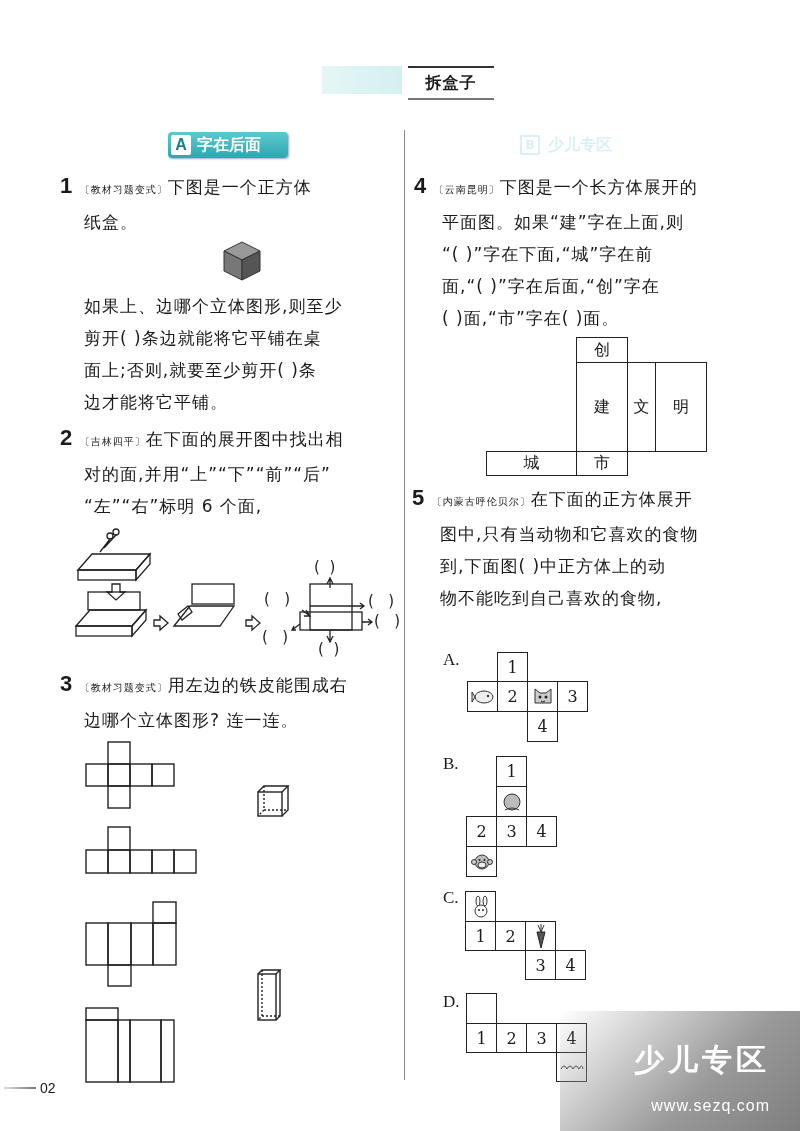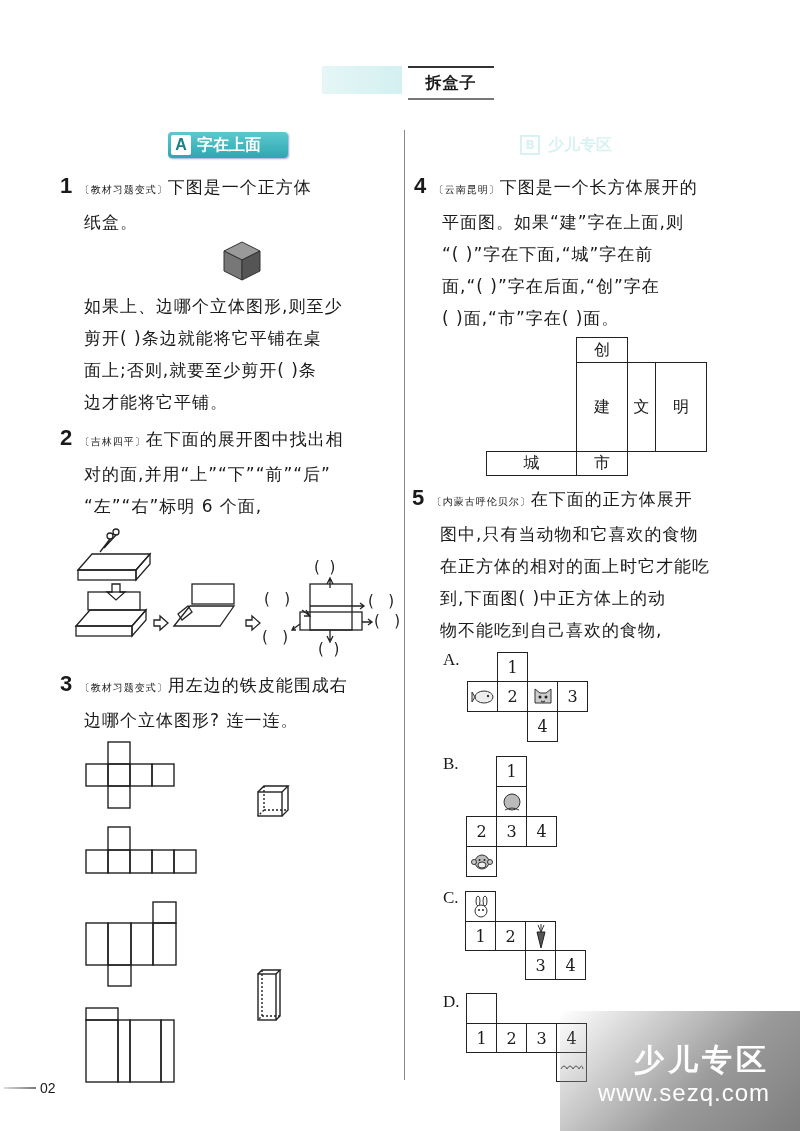--- a/index.html
+++ b/index.html
@@ -18,36 +18,36 @@
                display: flex; align-items: center; }
   .section-b .letter { border: 2px solid #d8f1f2; width: 16px; height: 16px; margin-right: 8px; display:flex; align-items:center; justify-content:center; font-size: 12px; }
   .qnum { font-family: "Liberation Sans", sans-serif; font-weight: bold; font-size: 22px; }
   .tag { font-size: 10px; letter-spacing: 1px; }
   .line { font-size: 17px; line-height: 32px; white-space: nowrap; letter-spacing: 1px; }
   .grid-cell { position: absolute; border: 1.5px solid #222; box-sizing: border-box; display:flex; align-items:center; justify-content:center;
                font-family: "DejaVu Serif", serif; font-size: 16px; background: #fff; }
   .opt-label { font-family: "Liberation Serif", serif; font-size: 17px; }
   .watermark { right: 0; bottom: 0; width: 240px; height: 120px; background: linear-gradient(135deg, rgba(255,255,255,0) 0%, #9a9a9a 60%, #7e7e7e 100%); }
   .wm-cn { right: 30px; bottom: 50px; color: #fff; font-size: 30px; font-weight: bold; letter-spacing: 4px; }
-  .wm-url { right: 30px; bottom: 24px; color: #fff; font-size: 24px; font-family: "Liberation Sans", sans-serif; letter-spacing: 1px; }
+  .wm-url { right: 30px; bottom: 16px; color: #fff; font-size: 16px; font-family: "Liberation Sans", sans-serif; letter-spacing: 1px; }
   .page-num { left: 40px; top: 1080px; font-family: "Liberation Sans", sans-serif; font-size: 14px; }
   .page-rule { left: 4px; top: 1087px; width: 32px; height: 2px; background: linear-gradient(90deg,#ddd,#777); }
   svg { position: absolute; overflow: visible; }
 </style>
 </head>
 <body>
 
 <div class="abs title-band"></div>
 <div class="abs title-box">拆盒子</div>
 
 <div class="abs divider"></div>
 
 <div class="abs section-a">
   <span class="letter">A</span>
-  <span>字在上面</span>
+  <span>字在后面</span>
 </div>
 
 <div class="abs section-b">
   <span class="letter">B</span>
   <span>少儿专区</span>
 </div>
 
 <div class="abs" style="left:60px; top:170px;">
   <div class="line"><span class="qnum">1</span> <span class="tag">〔教材习题变式〕</span><span>下图是一个正方体</span></div>
   <div class="line" style="padding-left:24px;">纸盒。</div>
@@ -175,21 +175,20 @@
   <div class="grid-cell" style="left:576px; top:362px; width:52px; height:90px;">建</div>
   <div class="grid-cell" style="left:627px; top:362px; width:29px; height:90px;">文</div>
   <div class="grid-cell" style="left:655px; top:362px; width:52px; height:90px;">明</div>
   <div class="grid-cell" style="left:486px; top:451px; width:91px; height:25px;">城</div>
   <div class="grid-cell" style="left:576px; top:451px; width:52px; height:25px;">市</div>
 </div>
 
 <div class="abs" style="left:412px; top:482px;">
   <div class="line"><span class="qnum">5</span> <span class="tag">〔内蒙古呼伦贝尔〕</span><span>在下面的正方体展开</span></div>
   <div class="line" style="padding-left:28px;">图中,只有当动物和它喜欢的食物</div>
-  <div class="line" style="padding-left:28px;">在正方体的相对的面上时它才能吃</div>
   <div class="line" style="padding-left:28px;">到,下面图(        )中正方体上的动</div>
   <div class="line" style="padding-left:28px;">物不能吃到自己喜欢的食物,</div>
 </div>
 
 <div class="abs" style="left:0; top:0;">
   <span class="abs opt-label" style="left:443px; top:650px;">A.</span>
   <div class="grid-cell" style="left:497px; top:652px; width:31px; height:30px;">1</div>
   <div class="grid-cell" style="left:467px; top:681px; width:31px; height:31px;">
     <svg width="22" height="14" style="position:static">
         <ellipse cx="12" cy="7" rx="9" ry="6" fill="#eee" stroke="#333"></ellipse>

